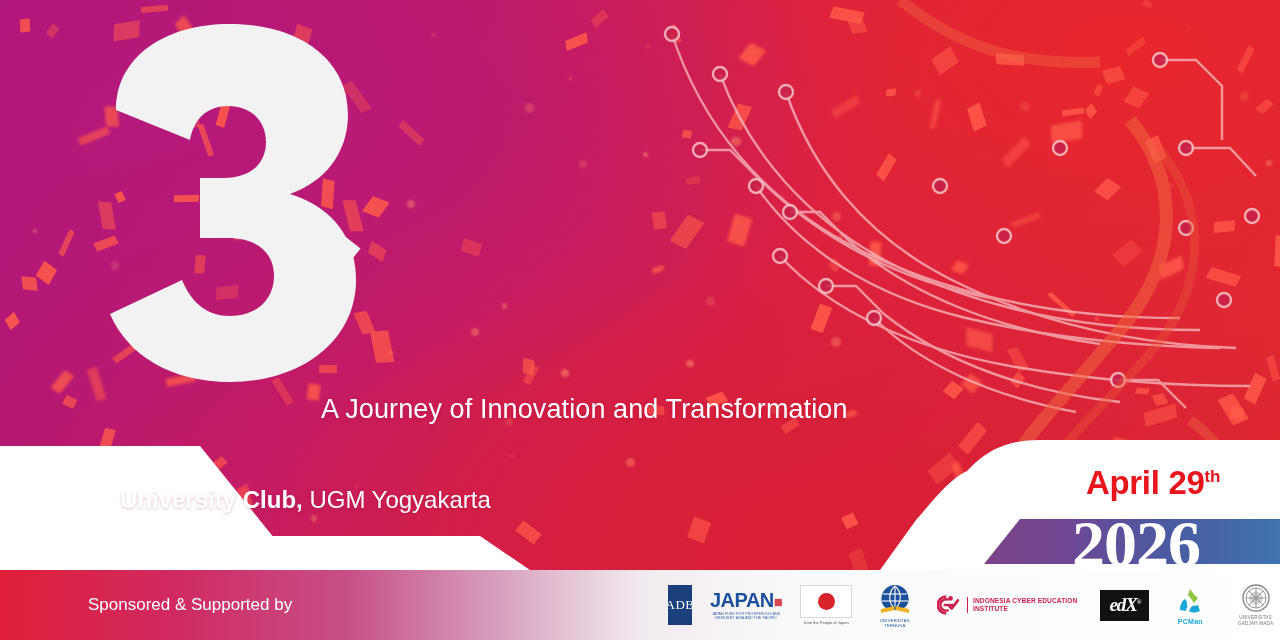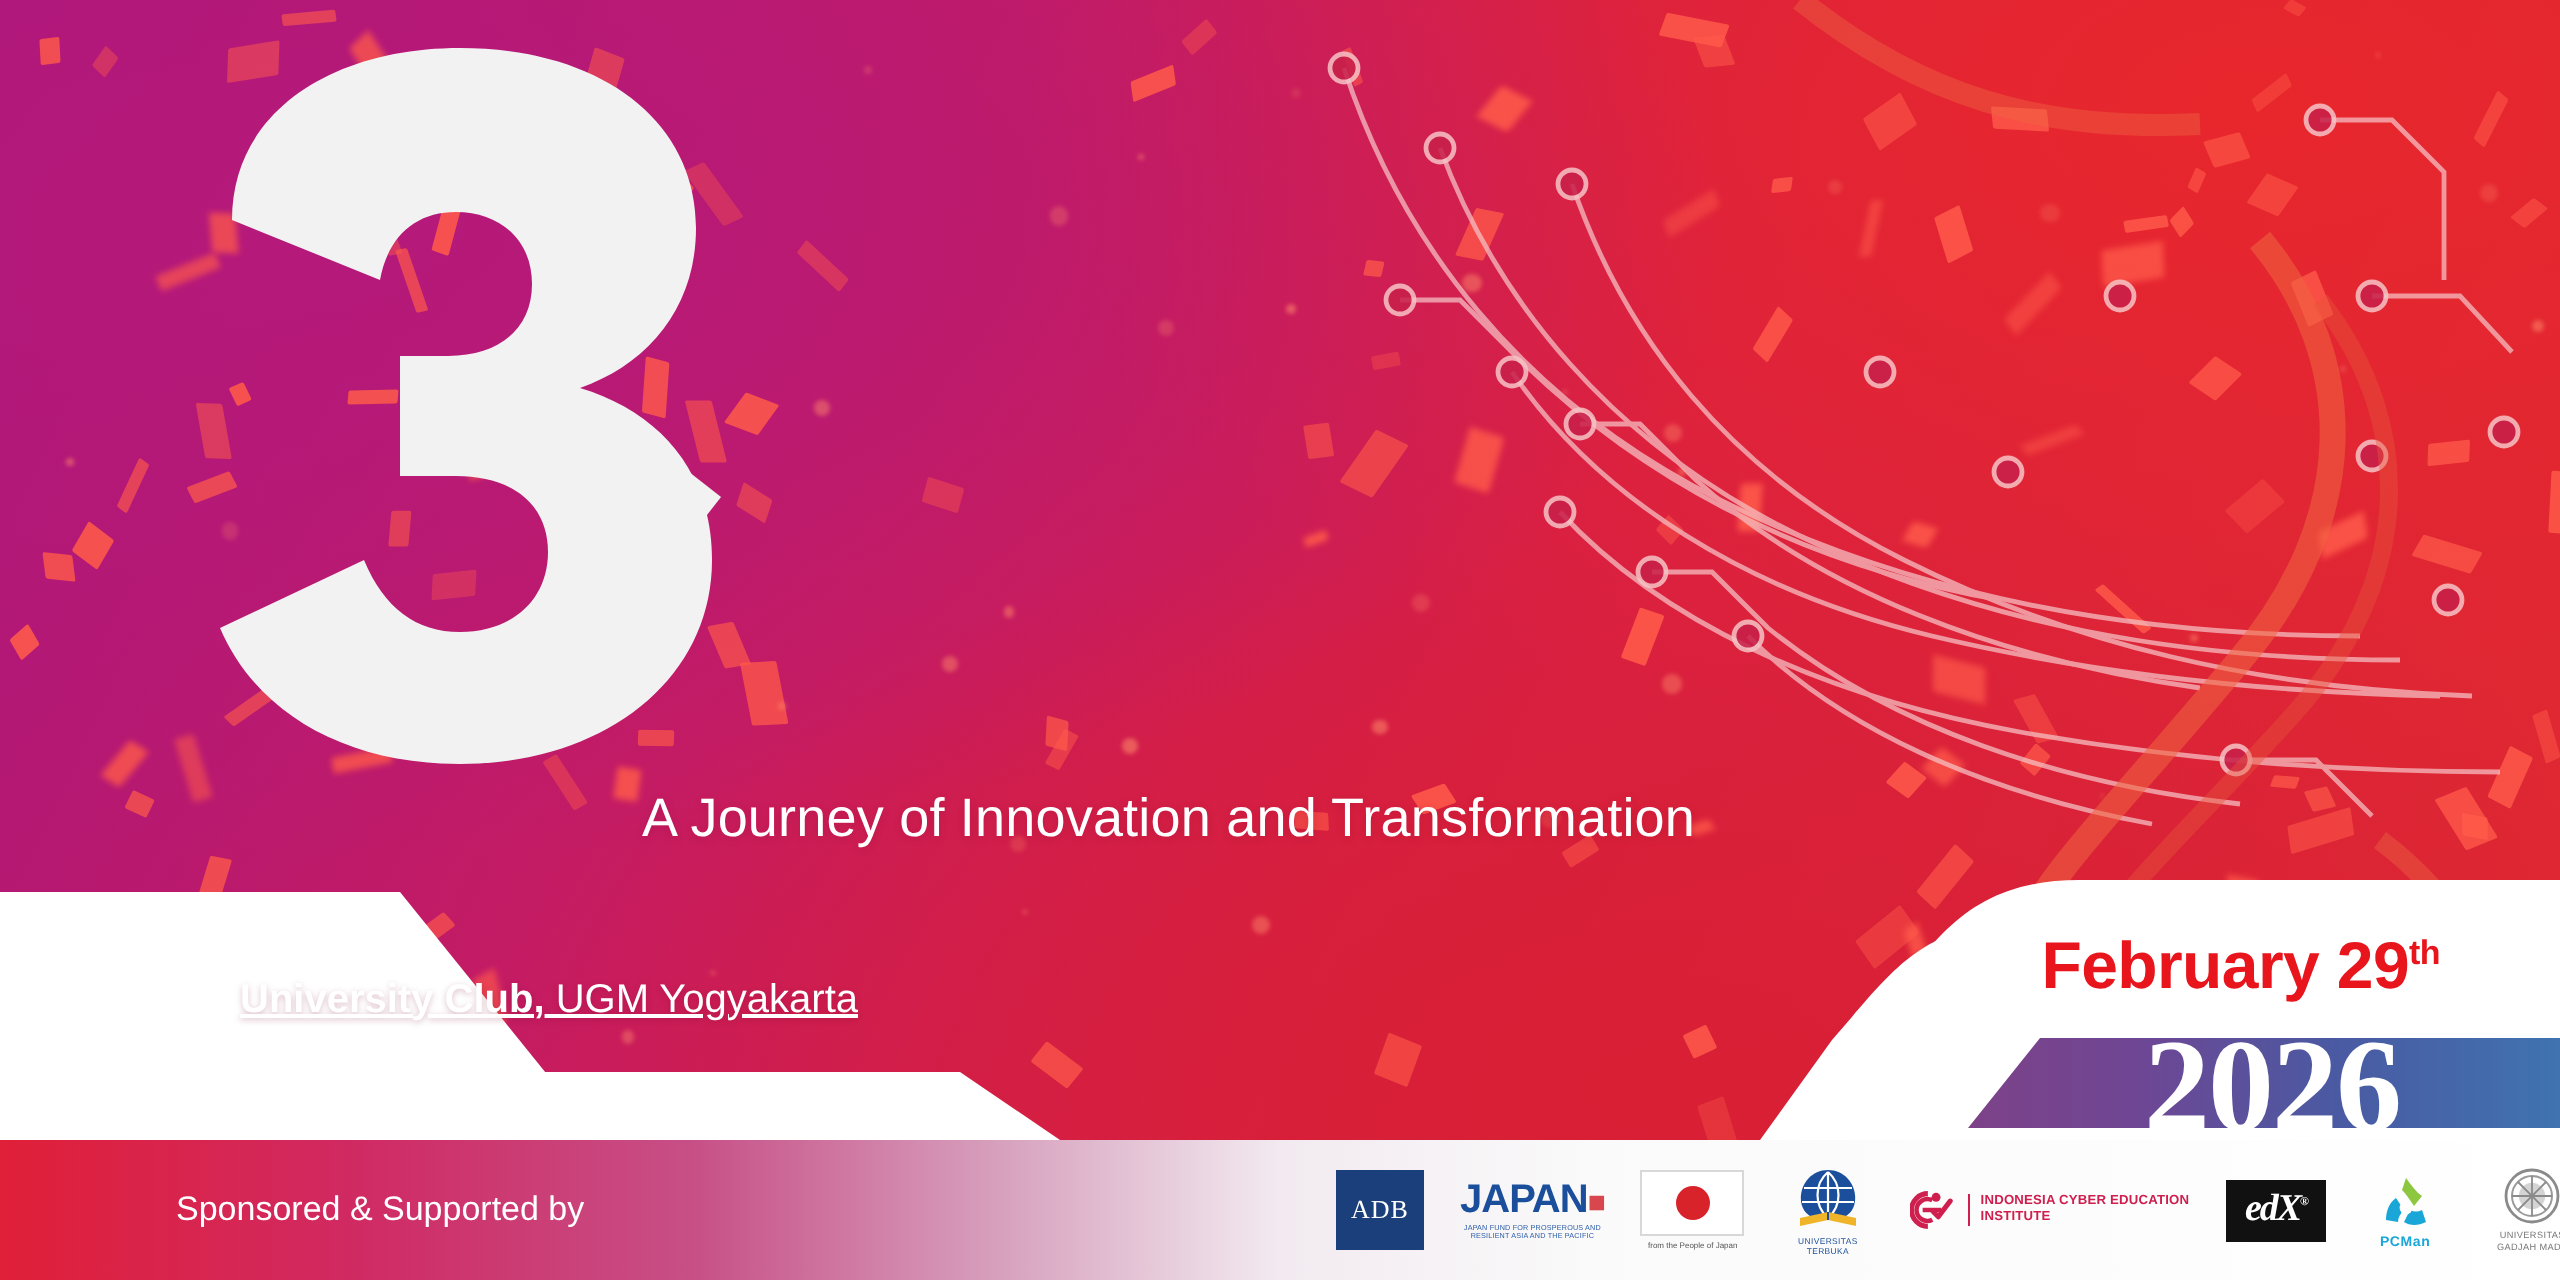--- a/index.html
+++ b/index.html
@@ -62,21 +62,21 @@
   .shape-layer svg { position:absolute; inset:0; width:1280px; height:640px; }
 
   
   .venue {
     position:absolute; left:80px; top:482px;
     display:flex; align-items:center; gap:14px;
     color:#fff;
   }
   .pin-icon { width:26px; height:36px; flex:0 0 auto; }
   .pin-icon svg { width:100%; height:100%; display:block; }
-  .venue-text { font-size:20px; white-space:nowrap; text-shadow:0 1px 3px rgba(120,0,40,.25);text-decoration:underline; }
+  .venue-text { font-size:24px; white-space:nowrap; text-shadow:0 1px 3px rgba(120,0,40,.25); }
   .venue-text b { font-weight:bold; }
   .venue-text span { font-weight:normal; }
 
   
   .date-day {
     position:absolute; right:60px; top:464px;
     font-size:33px; font-weight:bold; color:#e8161c;
     letter-spacing:-0.3px; white-space:nowrap;
   }
   .date-day sup { font-size:17px; font-weight:bold; vertical-align:super; }
@@ -109,21 +109,21 @@
     position:absolute; left:88px; top:50%; transform:translateY(-50%);
     font-size:17px; color:#fff; white-space:nowrap;
   }
   .logo-strip {
     position:absolute; left:668px; top:0; height:70px;
     display:flex; align-items:center; gap:18px;
   }
   .logo-item { display:flex; align-items:center; justify-content:center; }
 
   .logo-adb {
-    width:44px; height:40px; background:#1b3f7a;
+    width:24px; height:40px; background:#1b3f7a;
     display:flex; align-items:center; justify-content:center;
     color:#fff; font-family:"Liberation Serif", serif;
     font-size:13px; letter-spacing:0.5px;
   }
   .logo-jfpr { width:78px; text-align:center; line-height:1; }
   .logo-jfpr .jf-main {
     font-size:20px; font-weight:bold; color:#1b4f9c; letter-spacing:-0.5px;
   }
   .logo-jfpr .jf-main i { color:#d8464e; font-style:normal; font-size:15px; }
   .logo-jfpr .jf-sub {
@@ -445,21 +445,21 @@
                  C23.4 6.6 18.8 2 13 2 Z" fill="none" stroke="#ffffff" stroke-width="2.4"></path>
         <circle cx="13" cy="12.2" r="4.2" fill="none" stroke="#ffffff" stroke-width="2.2"></circle>
       </svg>
     </span>
     <span class="venue-text">
       <b>University Club,</b><span> UGM Yogyakarta</span>
     </span>
   </div>
 
   <div class="date-day">
-    <span>February 29</span><sup>th</sup>
+    <span>April 29</span><sup>th</sup>
   </div>
   <div class="year-wrap">
     <div class="year-bar"></div>
     <div class="year-text">2026</div>
   </div>
 
   <div class="footer">
     <div class="sponsor-label">Sponsored &amp; Supported by</div>
 
     <div class="logo-strip">

